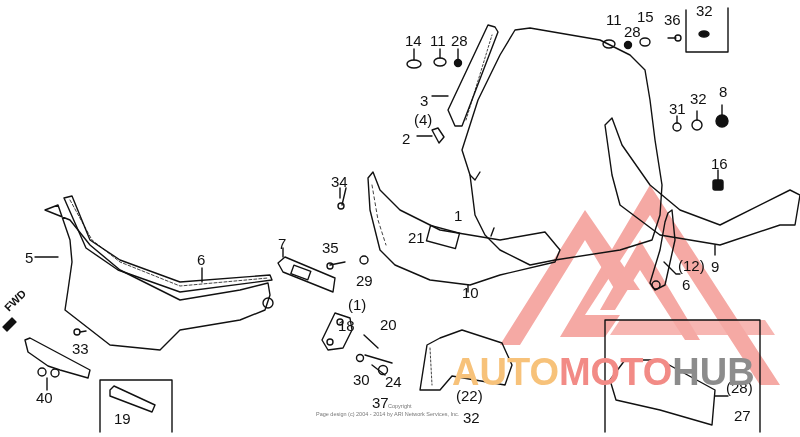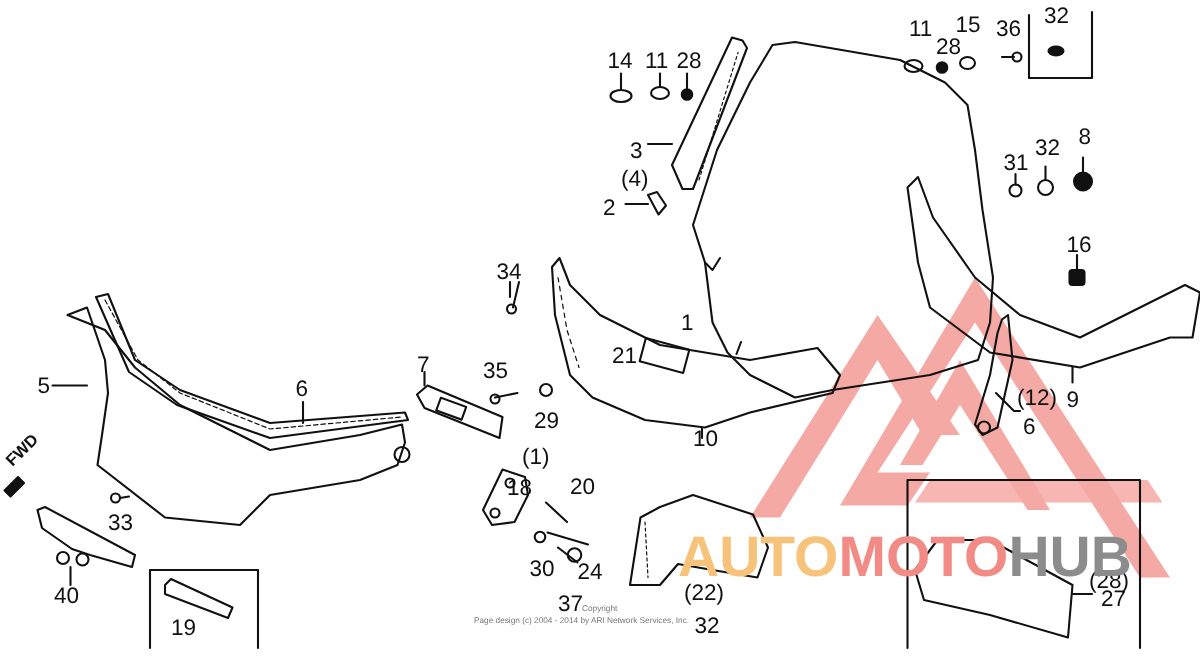--- a/index.html
+++ b/index.html
@@ -160,21 +160,21 @@
   <div class="lbl" style="left:348px;top:297px">(1)</div>
   <div class="lbl" style="left:338px;top:318px">18</div>
   <div class="lbl" style="left:380px;top:317px">20</div>
   <div class="lbl" style="left:72px;top:341px">33</div>
   <div class="lbl" style="left:353px;top:372px">30</div>
   <div class="lbl" style="left:385px;top:374px">24</div>
   <div class="lbl" style="left:36px;top:390px">40</div>
   <div class="lbl" style="left:372px;top:395px">37</div>
   <div class="lbl" style="left:456px;top:388px">(22)</div>
   <div class="lbl" style="left:726px;top:380px">(28)</div>
-  <div class="lbl" style="left:734px;top:392px">27</div>
+  <div class="lbl" style="left:734px;top:408px">27</div>
   <div class="lbl" style="left:114px;top:411px">19</div>
   <div class="lbl" style="left:463px;top:410px">32</div>
 
   <div class="fwd">FWD</div>
 
   <div class="copy" style="left:388px;top:403px">Copyright</div>
   <div class="copy" style="left:316px;top:411px">Page design (c) 2004 - 2014 by ARI Network Services, Inc.</div>
 
   <div class="wm-text">
     <span class="wm-a">AUTO</span><span class="wm-b">MOTO</span><span class="wm-c">HUB</span>

